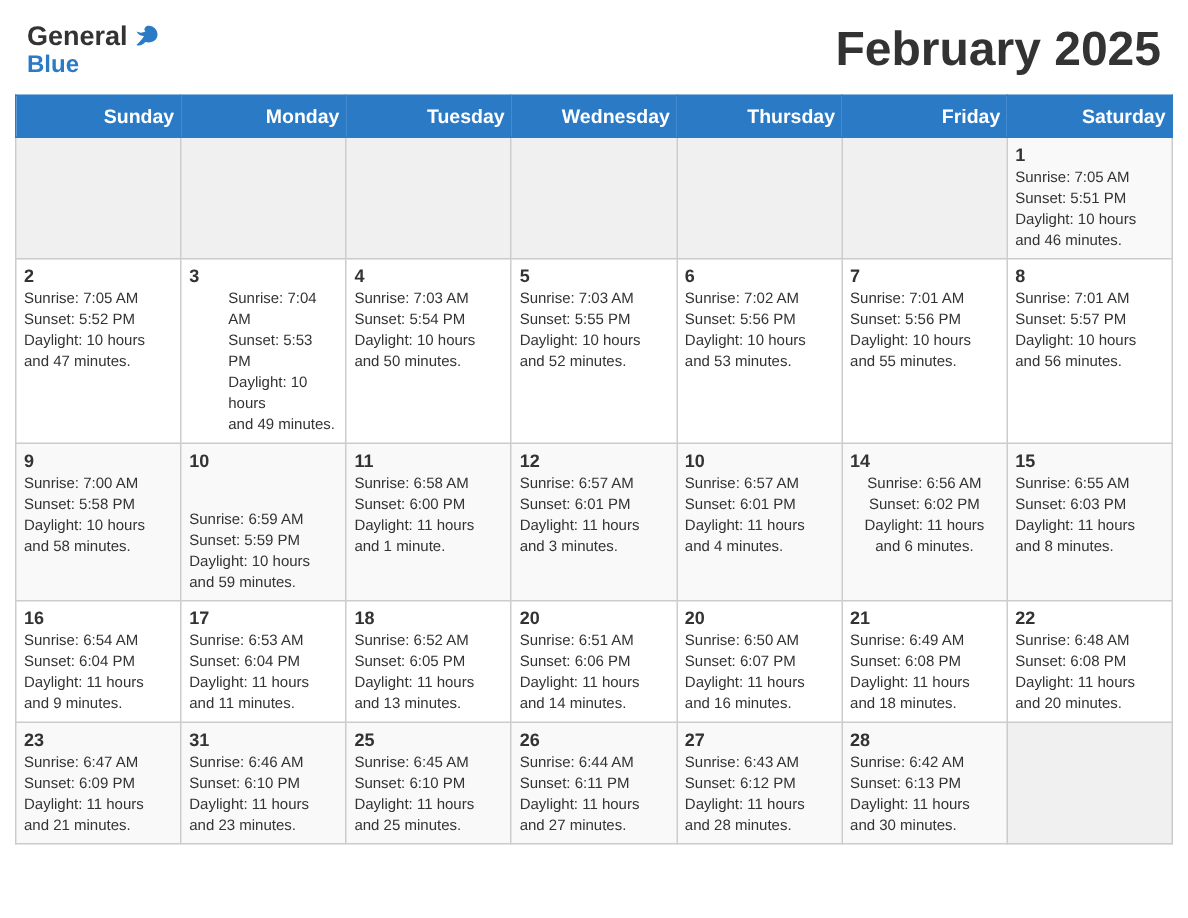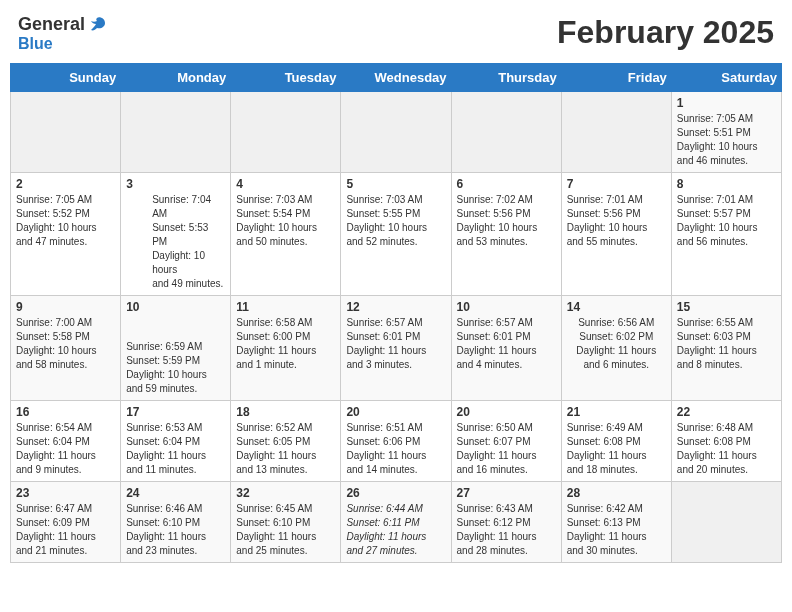--- a/index.html
+++ b/index.html
@@ -296,36 +296,36 @@
       </tr>
       <tr>
         <td>
           <span class="day-num">23</span>
           <div class="day-info" style="white-space: pre-line;">Sunrise: 6:47 AM
 Sunset: 6:09 PM
 Daylight: 11 hours
 and 21 minutes.</div>
         </td>
         <td>
-          <span class="day-num">24</span>
+          <span class="day-num">31</span>
           <div class="day-info" style="white-space: pre-line;">Sunrise: 6:46 AM
 Sunset: 6:10 PM
 Daylight: 11 hours
 and 23 minutes.</div>
         </td>
         <td>
-          <span class="day-num">32</span>
+          <span class="day-num">25</span>
           <div class="day-info" style="white-space: pre-line;">Sunrise: 6:45 AM
 Sunset: 6:10 PM
 Daylight: 11 hours
 and 25 minutes.</div>
         </td>
         <td>
           <span class="day-num">26</span>
-          <div class="day-info" style="white-space: pre-line; font-style: italic;">Sunrise: 6:44 AM
+          <div class="day-info" style="white-space: pre-line;">Sunrise: 6:44 AM
 Sunset: 6:11 PM
 Daylight: 11 hours
 and 27 minutes.</div>
         </td>
         <td>
           <span class="day-num">27</span>
           <div class="day-info" style="white-space: pre-line;">Sunrise: 6:43 AM
 Sunset: 6:12 PM
 Daylight: 11 hours
 and 28 minutes.</div>

